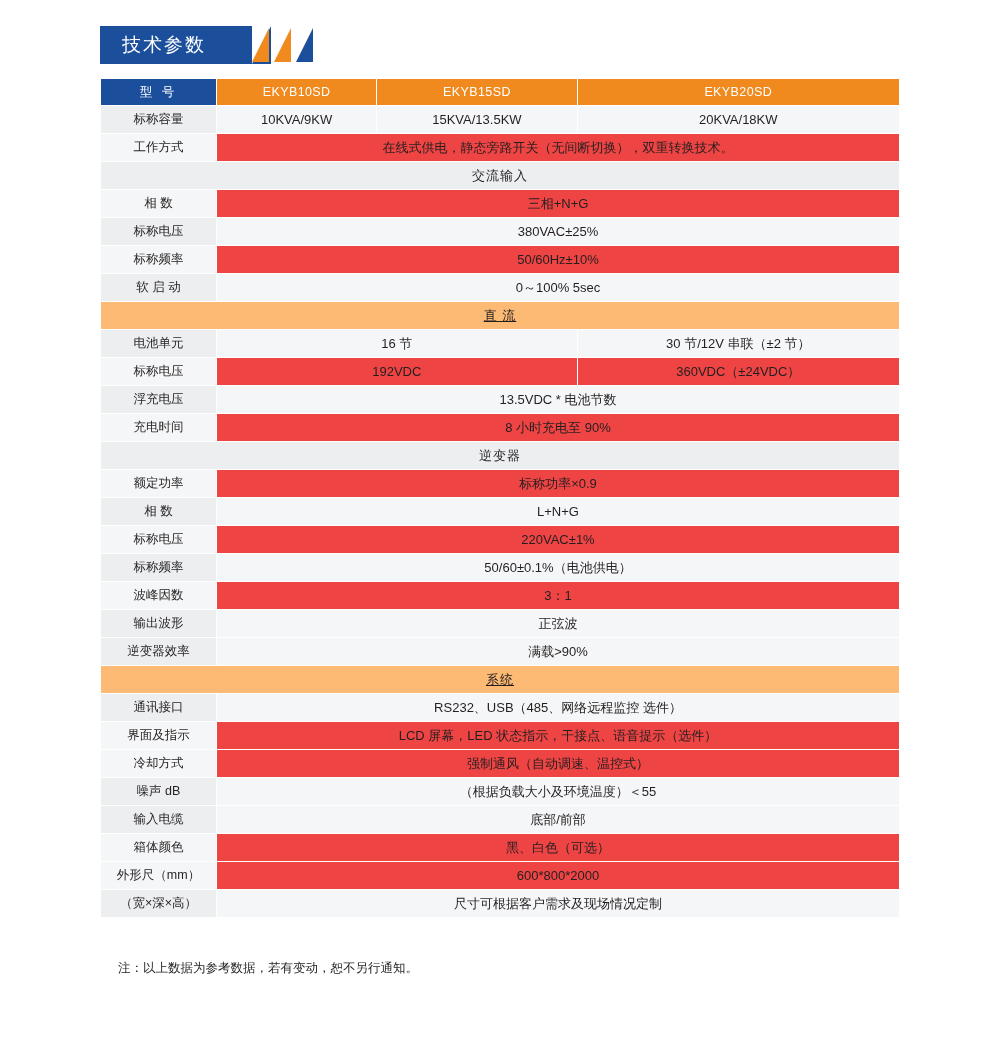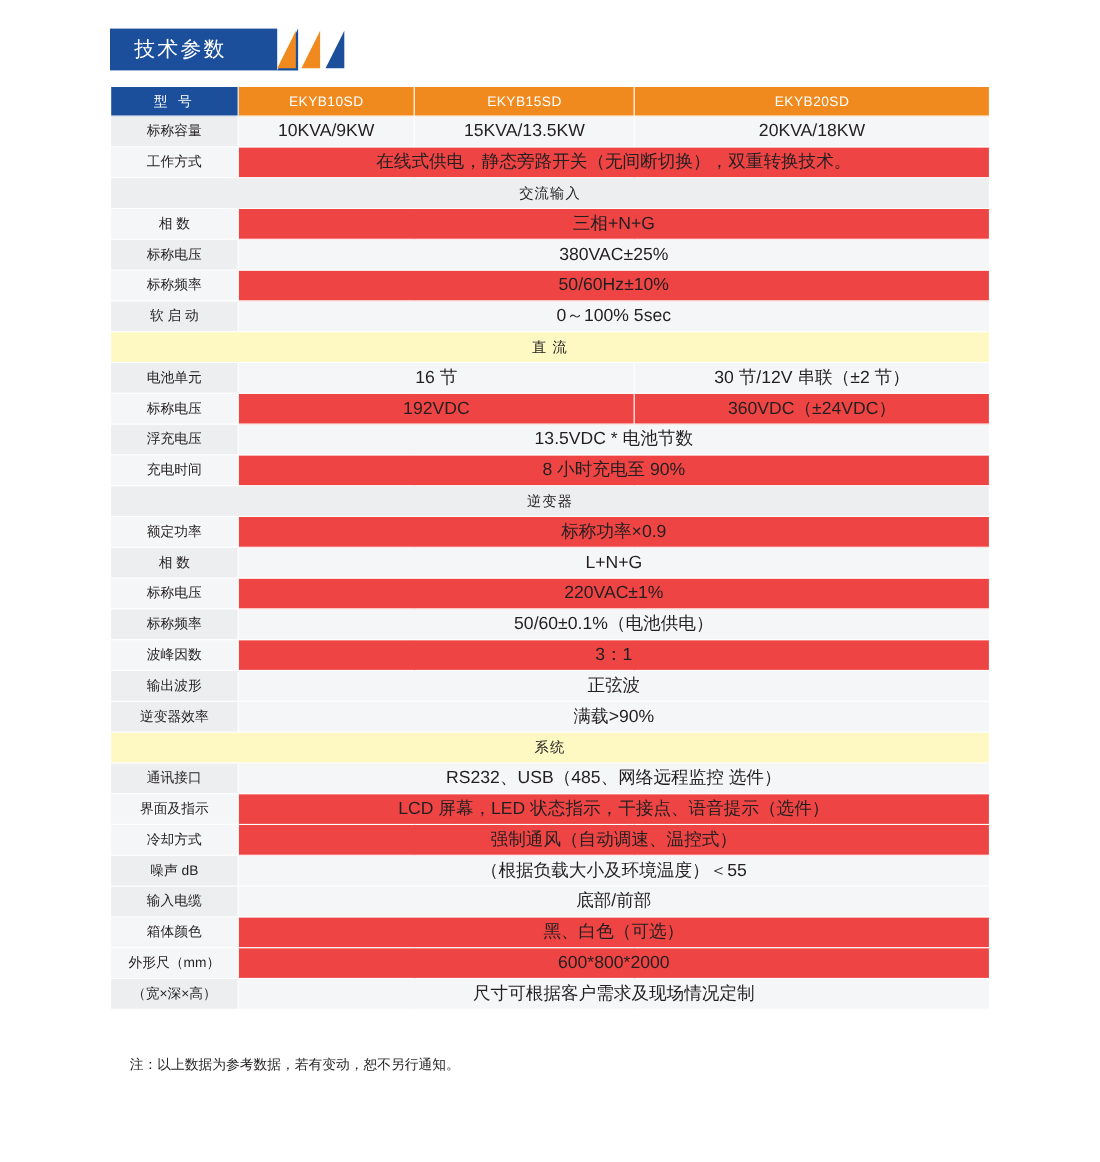--- a/index.html
+++ b/index.html
@@ -120,35 +120,36 @@
     background: #eceef0;
     color: #231f20;
     font-size: 12.5px;
   }
   .label-cell.alt {
     background: #f5f6f7;
   }
   .val-cell {
     background: #f5f6f7;
     color: #231f20;
-    font-size: 16px;
+    font-size: 13px;
   }
   .val-cell.alt {
     background: #ef4444;
   }
   .section-cell {
     background: #eceef0;
     font-weight: bold;
     font-size: 13px;
     color: #231f20;
     letter-spacing: 1px;
     height: 27px;
   }
   .section-cell.alt {
-    background: #fef9c3;
+    background: #fdba74;
+    text-decoration: underline;
   }
 
   
   .footnote {
     position: absolute;
     left: 118px;
     top: 960px;
     font-size: 12.5px;
     color: #231f20;
   }

